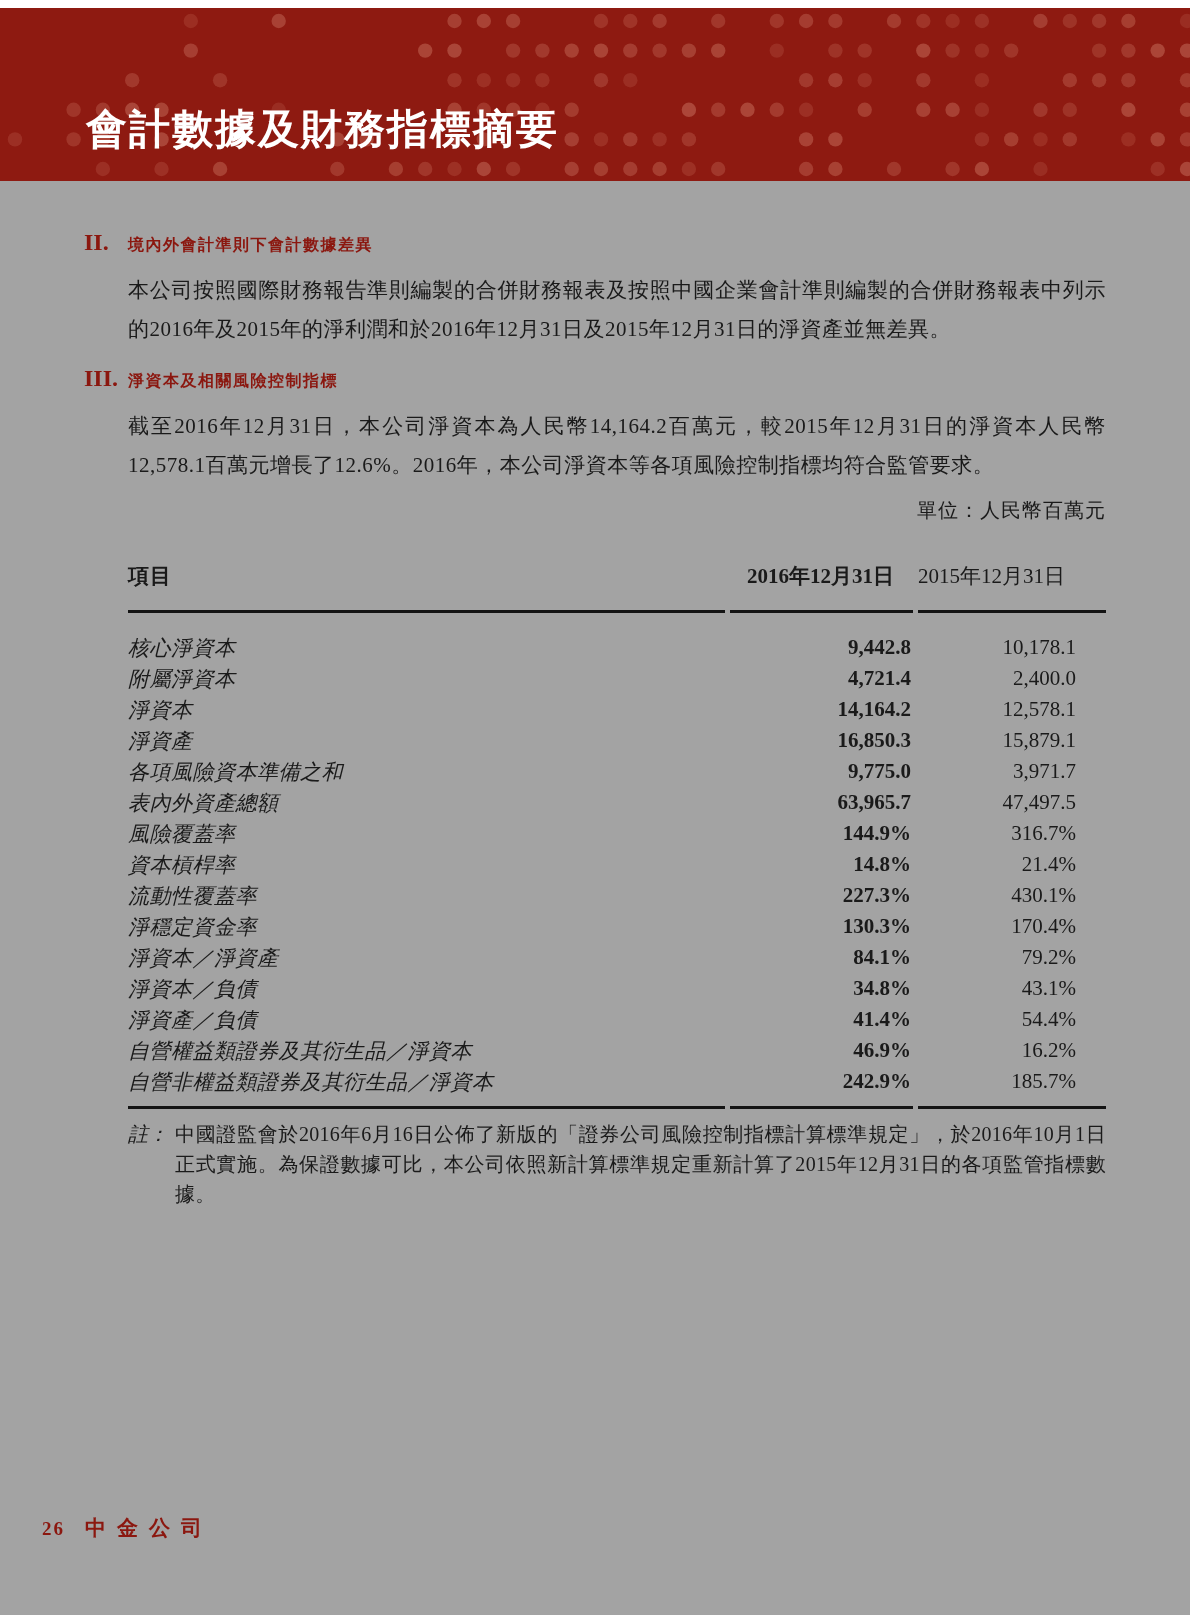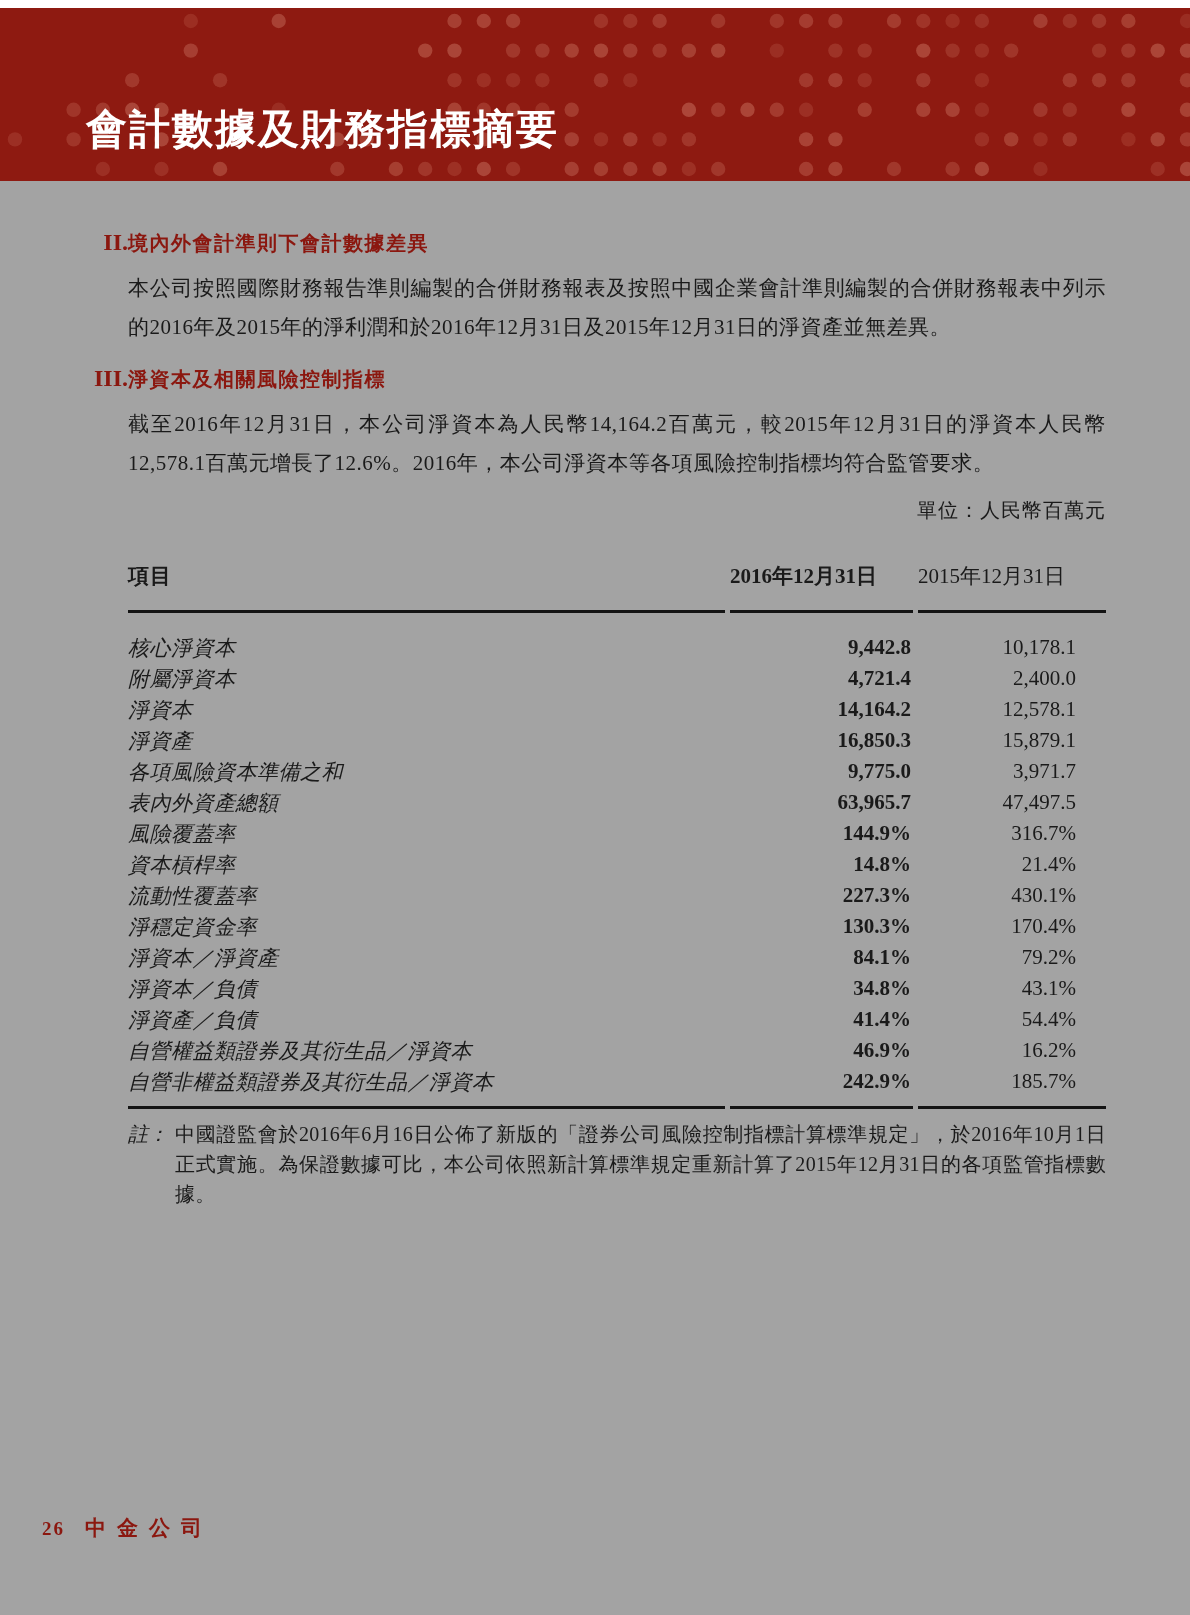--- a/index.html
+++ b/index.html
@@ -12,37 +12,37 @@
   .banner{position:absolute;left:0;top:0;width:1190px;height:173px;background:var(--banner-bg,#8e1a11);}
   .banner svg{position:absolute;left:0;top:0;width:1190px;height:173px;display:block;}
   .banner h1{
     position:absolute;left:86px;top:99px;margin:0;z-index:2;
     font-size:41px;line-height:1.1;font-weight:bold;color:#ffffff;letter-spacing:2px;white-space:nowrap;
   }
   
   .section{position:absolute;left:84px;width:1022px;}
   #section-2{top:219px;}
   #section-3{top:355px;}
-  .sec-head{display:flex;align-items:baseline;color:var(--accent,#8b170f);font-weight:bold;text-align:right;}
+  .sec-head{display:flex;align-items:baseline;color:var(--accent,#8b170f);font-weight:bold;}
   .sec-num{width:44px;flex:none;font-size:24px;line-height:30px;}
-  .sec-head h2{margin:0;font-size:20px;line-height:30px;letter-spacing:1.5px;}
+  .sec-head h2{margin:0;font-size:16px;line-height:30px;letter-spacing:1.5px;}
   .section p{
     margin:11px 0 0 44px;width:978px;font-size:21px;line-height:39px;
     text-align:justify;letter-spacing:0.5px;
   }
   
   .unit{position:absolute;top:489px;left:128px;width:978px;text-align:right;font-size:20px;letter-spacing:1px;}
   
   .table-wrap{position:absolute;top:540px;left:128px;width:978px;}
   table{border-collapse:collapse;width:978px;table-layout:fixed;}
   th,td{padding:0;font-size:21px;font-weight:normal;color:var(--text,#1a1a1a);}
   th{vertical-align:bottom;padding-top:14px;padding-bottom:20px;border-bottom:3px solid var(--rule,#141414);}
   th.gap,td.gap{border-bottom:none;}
   th.h-label{text-align:left;font-weight:bold;letter-spacing:1px;}
-  th.h-2016{text-align:left;font-weight:bold;padding-right:2px;white-space:nowrap;}
+  th.h-2016{text-align:center;font-weight:bold;padding-right:2px;white-space:nowrap;}
   th.h-2015{text-align:left;padding-right:8px;white-space:nowrap;}
   tr.spacer td{height:19px;border:none;}
   tbody td{height:31px;vertical-align:middle;}
   td.label{text-align:left;letter-spacing:0.5px;font-style:italic;}
   td.v2016{text-align:right;font-weight:bold;padding-right:2px;}
   td.v2015{text-align:right;padding-right:30px;}
   tr.last td.label,tr.last td.v2016,tr.last td.v2015{border-bottom:3px solid var(--rule,#141414);padding-bottom:9px;}
   
   .note{position:absolute;top:1111px;left:128px;width:978px;display:flex;font-size:20px;line-height:30px;}
   .note-label{font-style:italic;width:47px;flex:none;}

